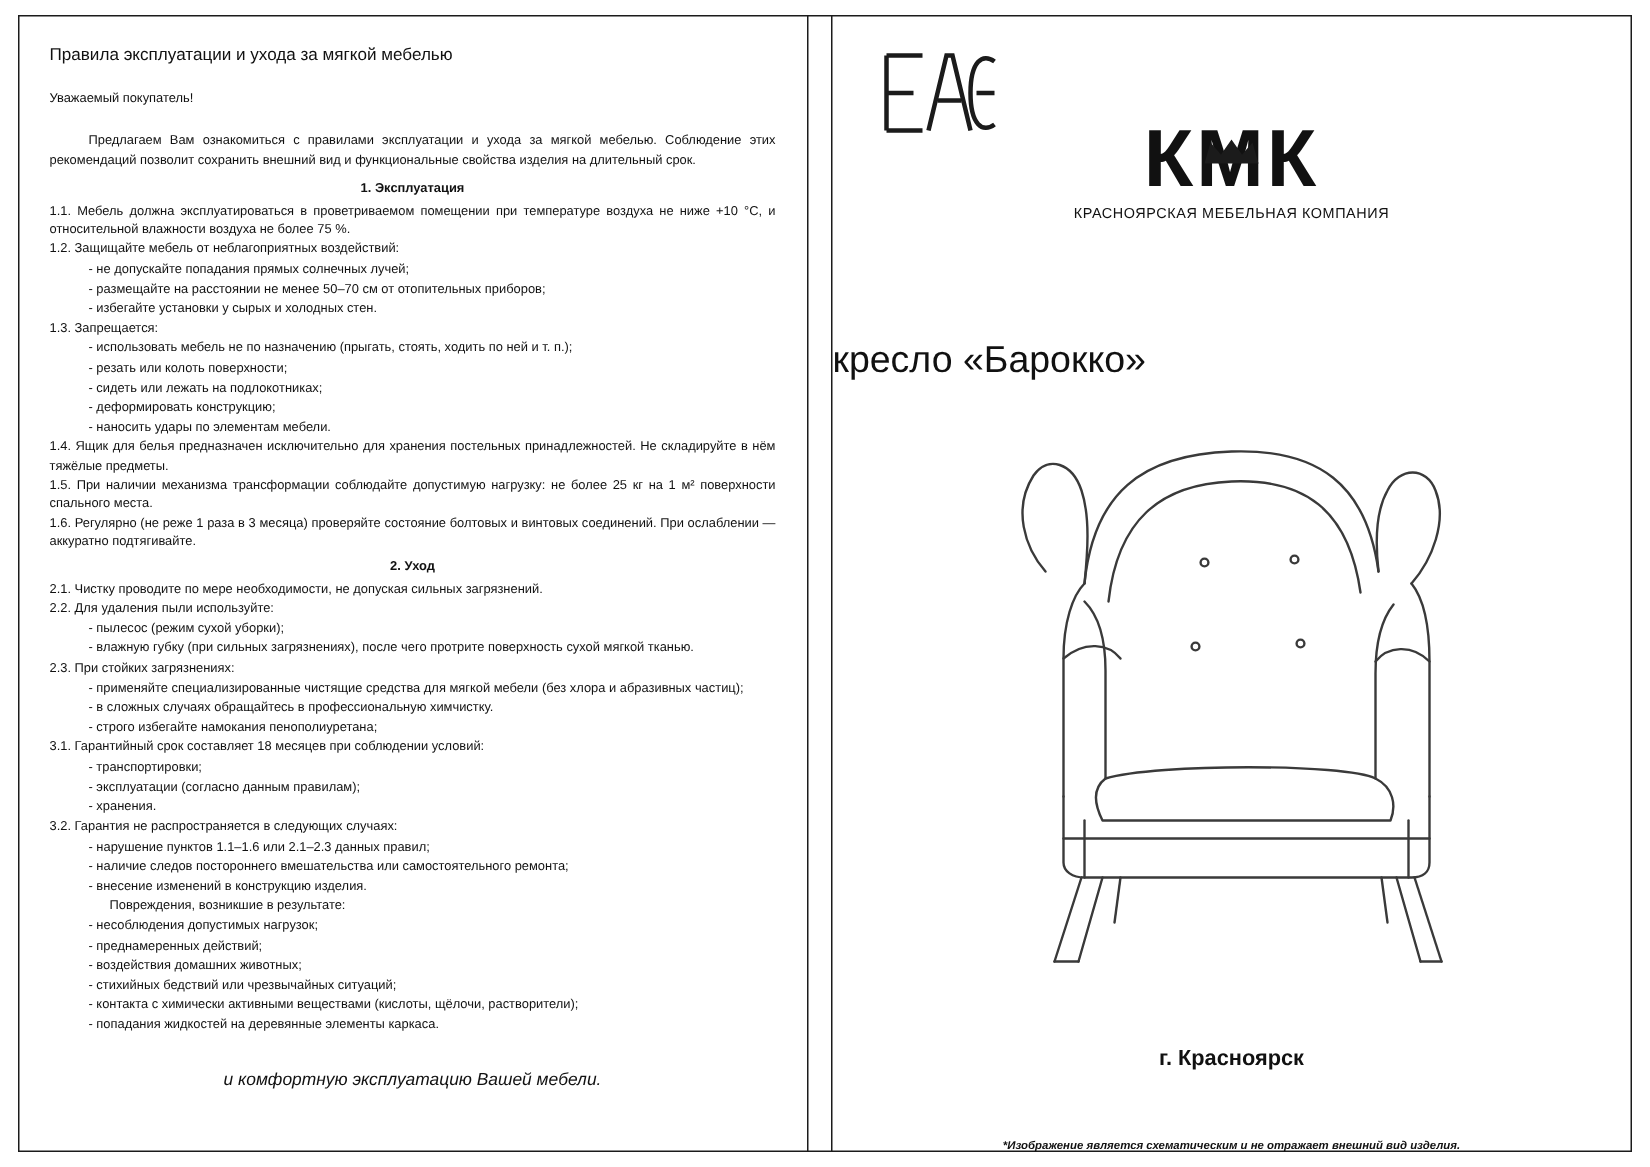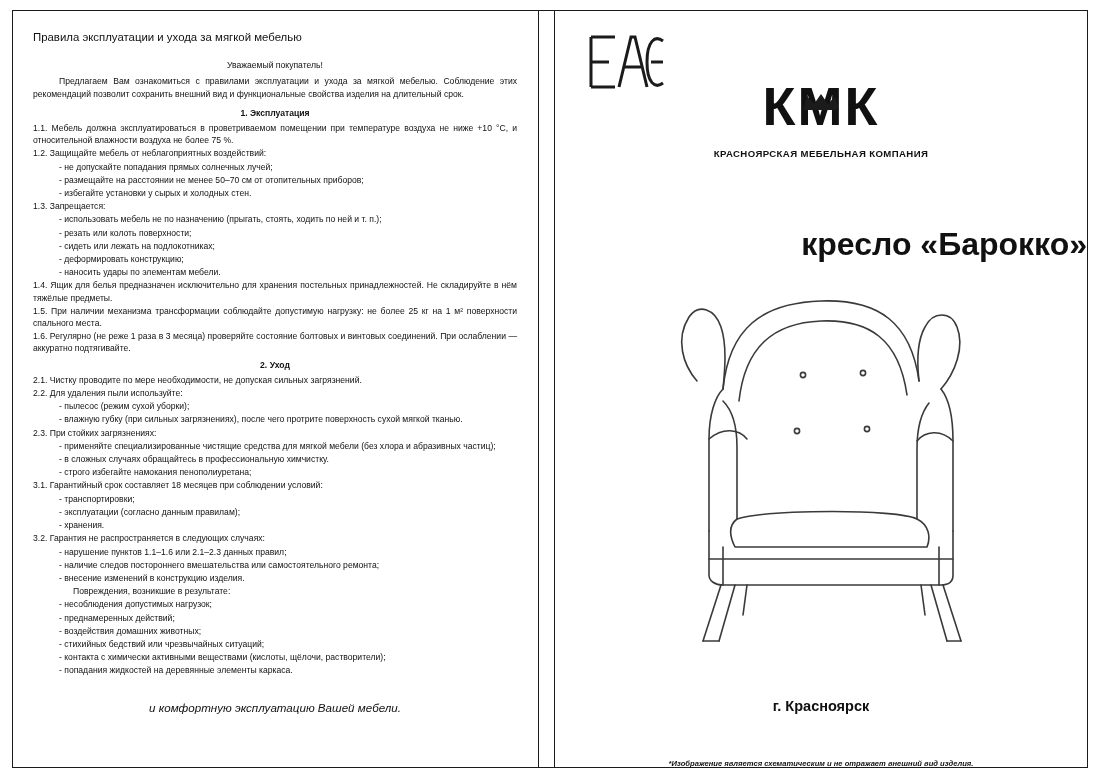--- a/index.html
+++ b/index.html
@@ -50,23 +50,23 @@
     font-size: 8.6px;
     line-height: 1.42;
   }
   .doc-title {
     text-align: left;
     font-size: 11.4px;
     font-weight: normal;
     margin: 4px 0 14px 0;
   }
   .salutation {
-    text-align: center;
+    text-align: left;
     font-size: 8.6px;
-    margin-bottom: 4px;
+    margin-bottom: 16px;
   }
   .intro {
     text-align: justify;
     text-indent: 26px;
     margin-bottom: 7px;
   }
   .section-head {
     text-align: center;
     font-weight: bold;
     font-size: 8.6px;
@@ -127,33 +127,33 @@
   }
   .crown {
     position: absolute;
     left: 50%;
     top: -13px;
     transform: translateX(-50%);
     width: 40px;
     height: 20px;
   }
   .logo-sub {
-    margin-top: 15px;
+    margin-top: 4px;
     font-size: 9.6px;
-    font-weight: bold;
+    font-weight: normal;
     letter-spacing: 0.4px;
   }
   .product-name {
     position: absolute;
     left: 0;
     top: 215px;
     width: 532px;
-    text-align: right;
-    font-size: 32px;
-    font-weight: bold;
+    text-align: left;
+    font-size: 25px;
+    font-weight: normal;
   }
   .chair {
     position: absolute;
     left: 56px;
     top: 258px;
     width: 420px;
     height: 380px;
   }
   .city {
     position: absolute;

